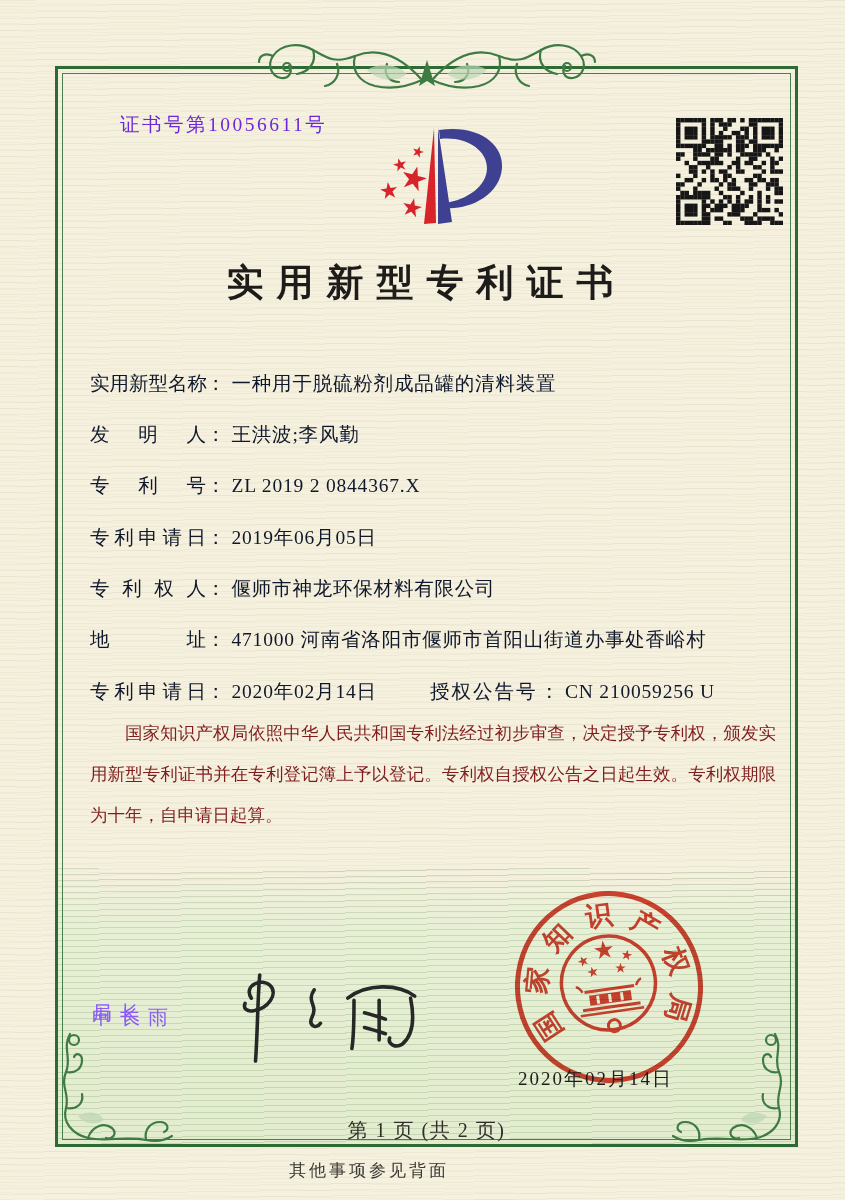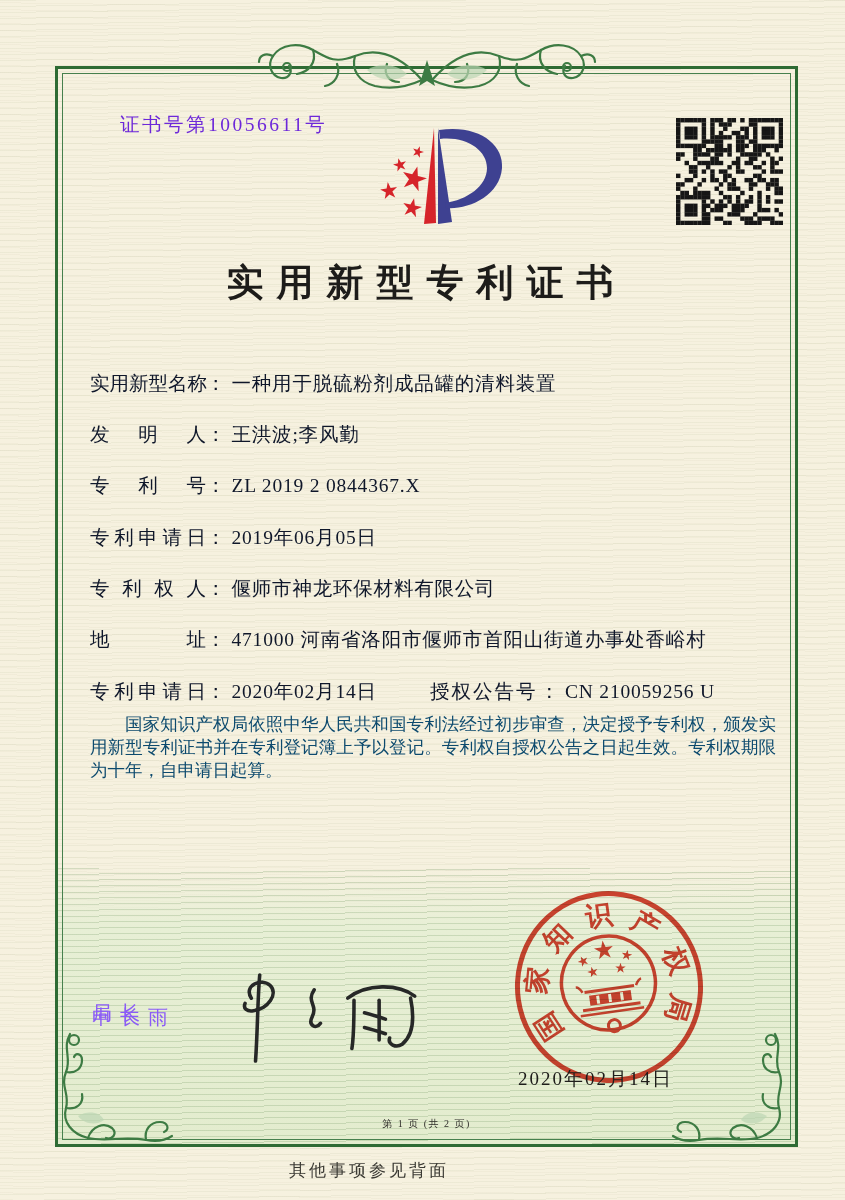--- a/index.html
+++ b/index.html
@@ -60,22 +60,22 @@
     text-align: justify; text-align-last: justify;
     vertical-align: bottom;
   }
   .f-colon { display: inline-block; margin-right: 6px; }
   .f-value { letter-spacing: 0.8px; }
   .pair2 { position: absolute; left: 340px; top: 0; }
   .pair2 .f-label2 { letter-spacing: 2px; margin-right: 2px; margin-top: 33px; }
 
   .paragraphs {
     left: 90px; top: 713px; width: 686px;
-    font-size: 17.5px; line-height: 23px;
-    text-align: justify; color: #0c4a6e;
+    font-size: 17.5px; line-height: 41px;
+    text-align: justify; color: #7f1d1d;
   }
   .paragraphs p { text-indent: 2em; }
 
   .signer { left: 92px; font-size: 20px; letter-spacing: 8px; color: #8b5cf6; }
   .signer-title { top: 1000px; }
   .signer-name  { top: 1004px; text-align: right; }
 
   .signature { left: 222px; top: 964px; z-index: 6; mix-blend-mode: multiply; }
 
   .seal {
@@ -95,21 +95,21 @@
   .seal-emblem { position: absolute; left: 41px; top: 36px; }
 
   .seal-date {
     left: 518px; top: 1066px; width: 190px;
     font-size: 19px; letter-spacing: 2px; color: #1e1d1b;
     font-family: "Liberation Serif", serif; z-index: 6;
   }
 
   .page-number {
     left: 55px; top: 1117px; width: 743px; text-align: center;
-    font-size: 10px; letter-spacing: 1.5px; color: #2f2e2a;
+    font-size: 20px; letter-spacing: 1.5px; color: #2f2e2a;
   }
   .back-note {
     left: 0; top: 1159px; width: 738px; text-align: center;
     font-size: 17px; letter-spacing: 3px; color: #3a3933;
   }
 </style>
 </head>
 <body>
 
 <svg width="0" height="0" style="position:absolute" aria-hidden="true">

